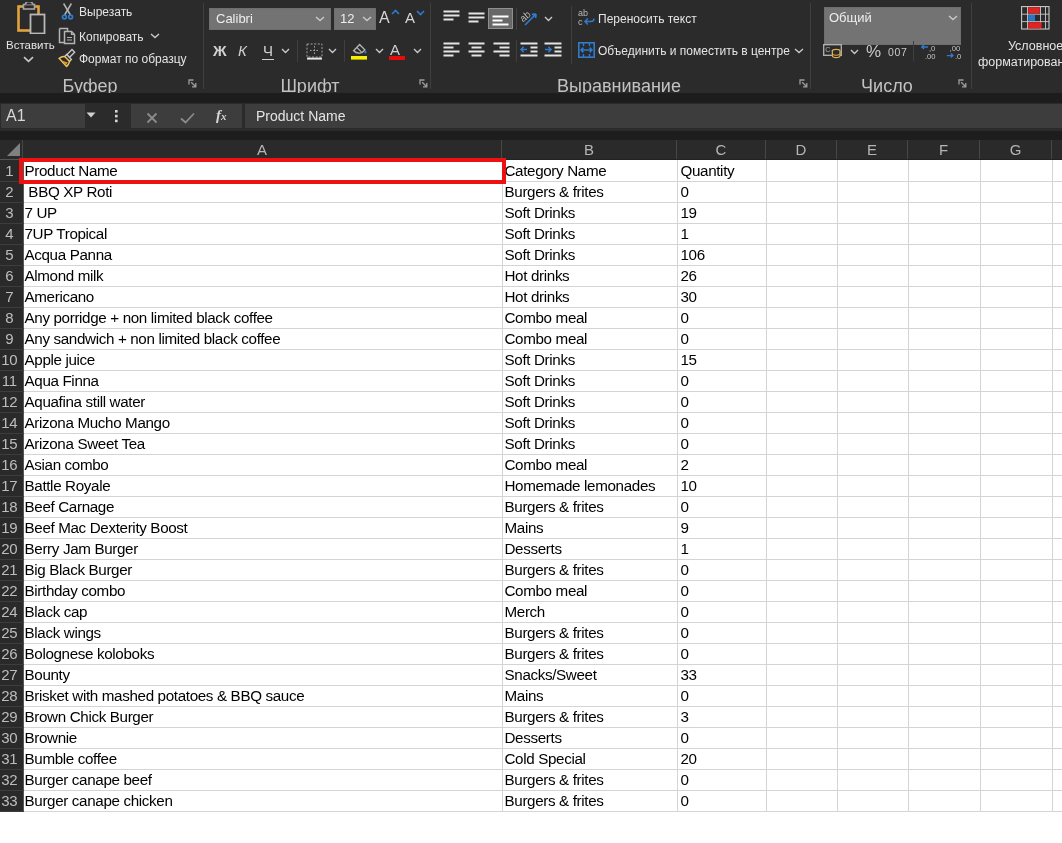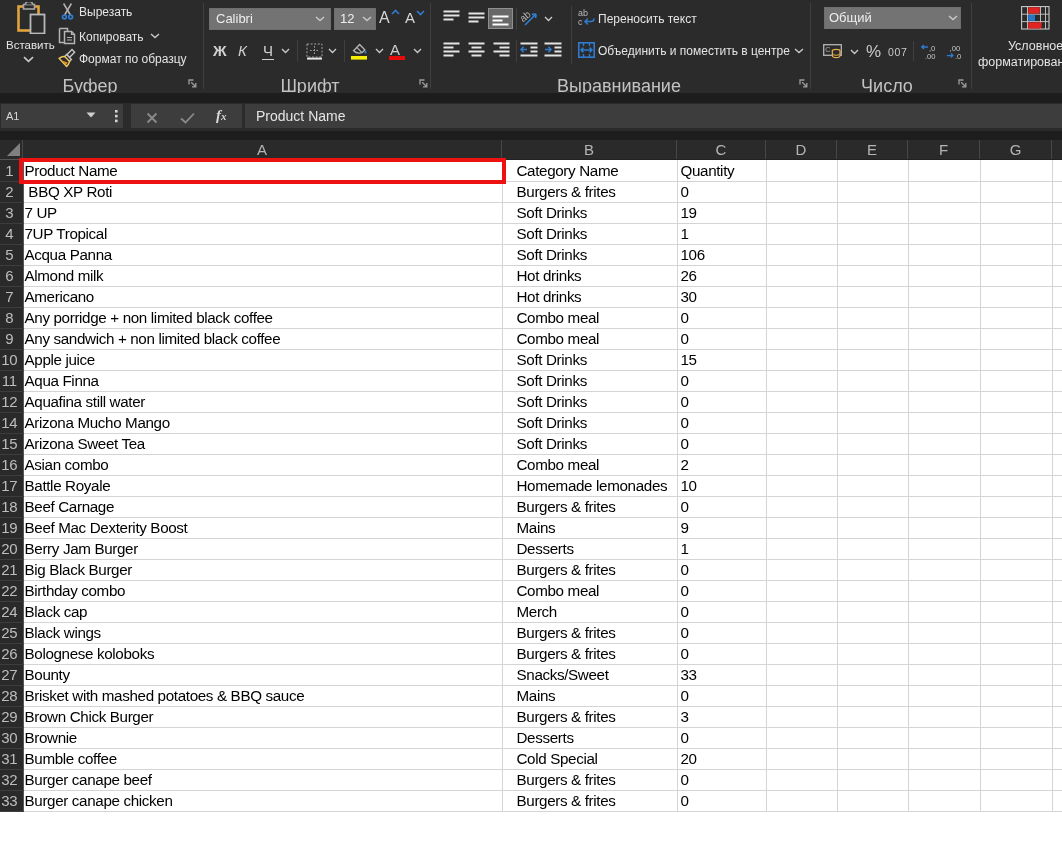--- a/index.html
+++ b/index.html
@@ -18,21 +18,21 @@
 .fbox{position:absolute;top:1px;height:24px;background:#3d3d3d}
 #strip2{position:absolute;left:0;top:131px;width:1062px;height:9px;background:#1d1d1d}
 
 #chead{position:absolute;left:0;top:140px;width:1062px;height:20px;background:#2a2a2a;border-bottom:1px solid #222}
 .chd{position:absolute;top:0;height:19px;border-right:1px solid #474747;color:#b5b5b5;font-size:15px;text-align:center;line-height:20px}
 
 #grid{position:absolute;left:0;top:160px;border-collapse:collapse;table-layout:fixed}
 #grid td{height:21px;padding:0;font-size:15.2px;letter-spacing:-0.35px;color:#000;border-right:1px solid #d4d4d4;border-bottom:1px solid #d4d4d4;background:#fff;overflow:visible;white-space:nowrap;vertical-align:middle}
 #grid td.rh{background:#2a2a2a;color:#bdbdbd;border-right:1px solid #585858;border-bottom:1px solid #3d3d3d;font-size:15px;text-align:center;padding-right:4px}
 #grid td.ca{padding-left:1px}
-#grid td.cb{padding-left:14px}
+#grid td.cb{padding-left:2px}
 #grid td.cc{padding-left:3px}
 #grid td.ch{border-right:none}
 #redbox{position:absolute;left:19px;top:158px;width:487px;height:26px;border:4.5px solid #ee1111;background:transparent;z-index:5}
 .svgi{position:absolute}
 </style></head><body>
 
 <div id="ribbon">
 
   <div class="gsep" style="left:203px"></div>
   <div class="gsep" style="left:430px"></div>
@@ -192,21 +192,21 @@
   <svg class="svgi" style="left:794px;top:48px" width="10" height="6" viewBox="0 0 10 6">
       <path d="M1 1 L5 4.6 L9 1" fill="none" stroke="#c9c9c9" stroke-width="1.4"></path>
     </svg>
 
   <div class="glabel" style="left:557px;width:120px">Выравнивание</div>
   <svg class="dlg" style="left:799px" width="9" height="9" viewBox="0 0 9 9">
       <path d="M1 5.5 V1 H5.5" fill="none" stroke="#9d9d9d" stroke-width="1.3"></path>
       <path d="M3.2 3.2 L7.8 7.8 M7.8 4 V7.8 H4" fill="none" stroke="#9d9d9d" stroke-width="1.3"></path>
     </svg>
 
-  <div class="combo" style="left:824px;top:7px;width:137px;height:22px;line-height:20px;padding-left:4px">Общий</div>
+  <div class="combo" style="left:824px;top:7px;width:137px;height:38px;line-height:20px;padding-left:4px">Общий</div>
   <svg class="svgi" style="left:948px;top:15px" width="10" height="6" viewBox="0 0 10 6">
       <path d="M1 1 L5 4.6 L9 1" fill="none" stroke="#c9c9c9" stroke-width="1.4"></path>
     </svg>
 
   <svg class="svgi" style="left:823px;top:44px" width="24" height="17" viewBox="0 0 24 17">
     <rect x="0.7" y="0.7" width="17.6" height="10.6" fill="none" stroke="#b4b4b4" stroke-width="1.3"></rect>
     <text x="2.3" y="8.2" font-size="7" fill="#b4b4b4" font-family="Liberation Sans">C</text>
     <path d="M8.6 6.8 h5" stroke="#b4b4b4" stroke-width="1"></path>
     <ellipse cx="13.2" cy="7.2" rx="3.8" ry="1.8" fill="#2b2b2b" stroke="#e3b04b" stroke-width="1.2"></ellipse>
     <path d="M9.4 7.2 v4.6 a3.8 1.8 0 0 0 7.6 0 v-4.6" fill="#2b2b2b" stroke="#e3b04b" stroke-width="1.2"></path>
@@ -244,21 +244,21 @@
     <rect x="7.2" y="8.9" width="6.8" height="6" fill="#2777c9"></rect>
     <rect x="7.2" y="16.3" width="13.4" height="6.2" fill="#e02424"></rect>
   </svg>
   <div class="itxt" style="left:1008px;top:39px;font-size:12.5px">Условное</div>
   <div class="itxt" style="left:978px;top:55px;font-size:12.5px">форматирование</div>
 </div>
 
 <div id="strip1"></div>
 
 <div id="fbar">
-  <div class="fbox" style="left:1px;width:122px;color:#d8d8d8;font-size:11px;line-height:24px;padding-left:5px">A1</div>
+  <div class="fbox" style="left:1px;width:84px;color:#d8d8d8;font-size:16px;line-height:24px;padding-left:5px">A1</div>
   <svg class="svgi" style="left:86px;top:9px" width="10" height="6" viewBox="0 0 10 6">
       <path d="M0.5 0.5 L5 5.4 L9.5 0.5 Z" fill="#cfcfcf"></path>
     </svg>
   <svg class="svgi" style="left:114px;top:7px" width="5" height="13" viewBox="0 0 5 13">
       <rect x="1" y="0" width="2.6" height="2.6" fill="#d6d6d6"></rect>
       <rect x="1" y="4.8" width="2.6" height="2.6" fill="#d6d6d6"></rect>
       <rect x="1" y="9.6" width="2.6" height="2.6" fill="#d6d6d6"></rect>
     </svg>
   <div class="fbox" style="left:131px;width:111px"></div>
   <svg class="svgi" style="left:146px;top:9px" width="12" height="12" viewBox="0 0 12 12">

